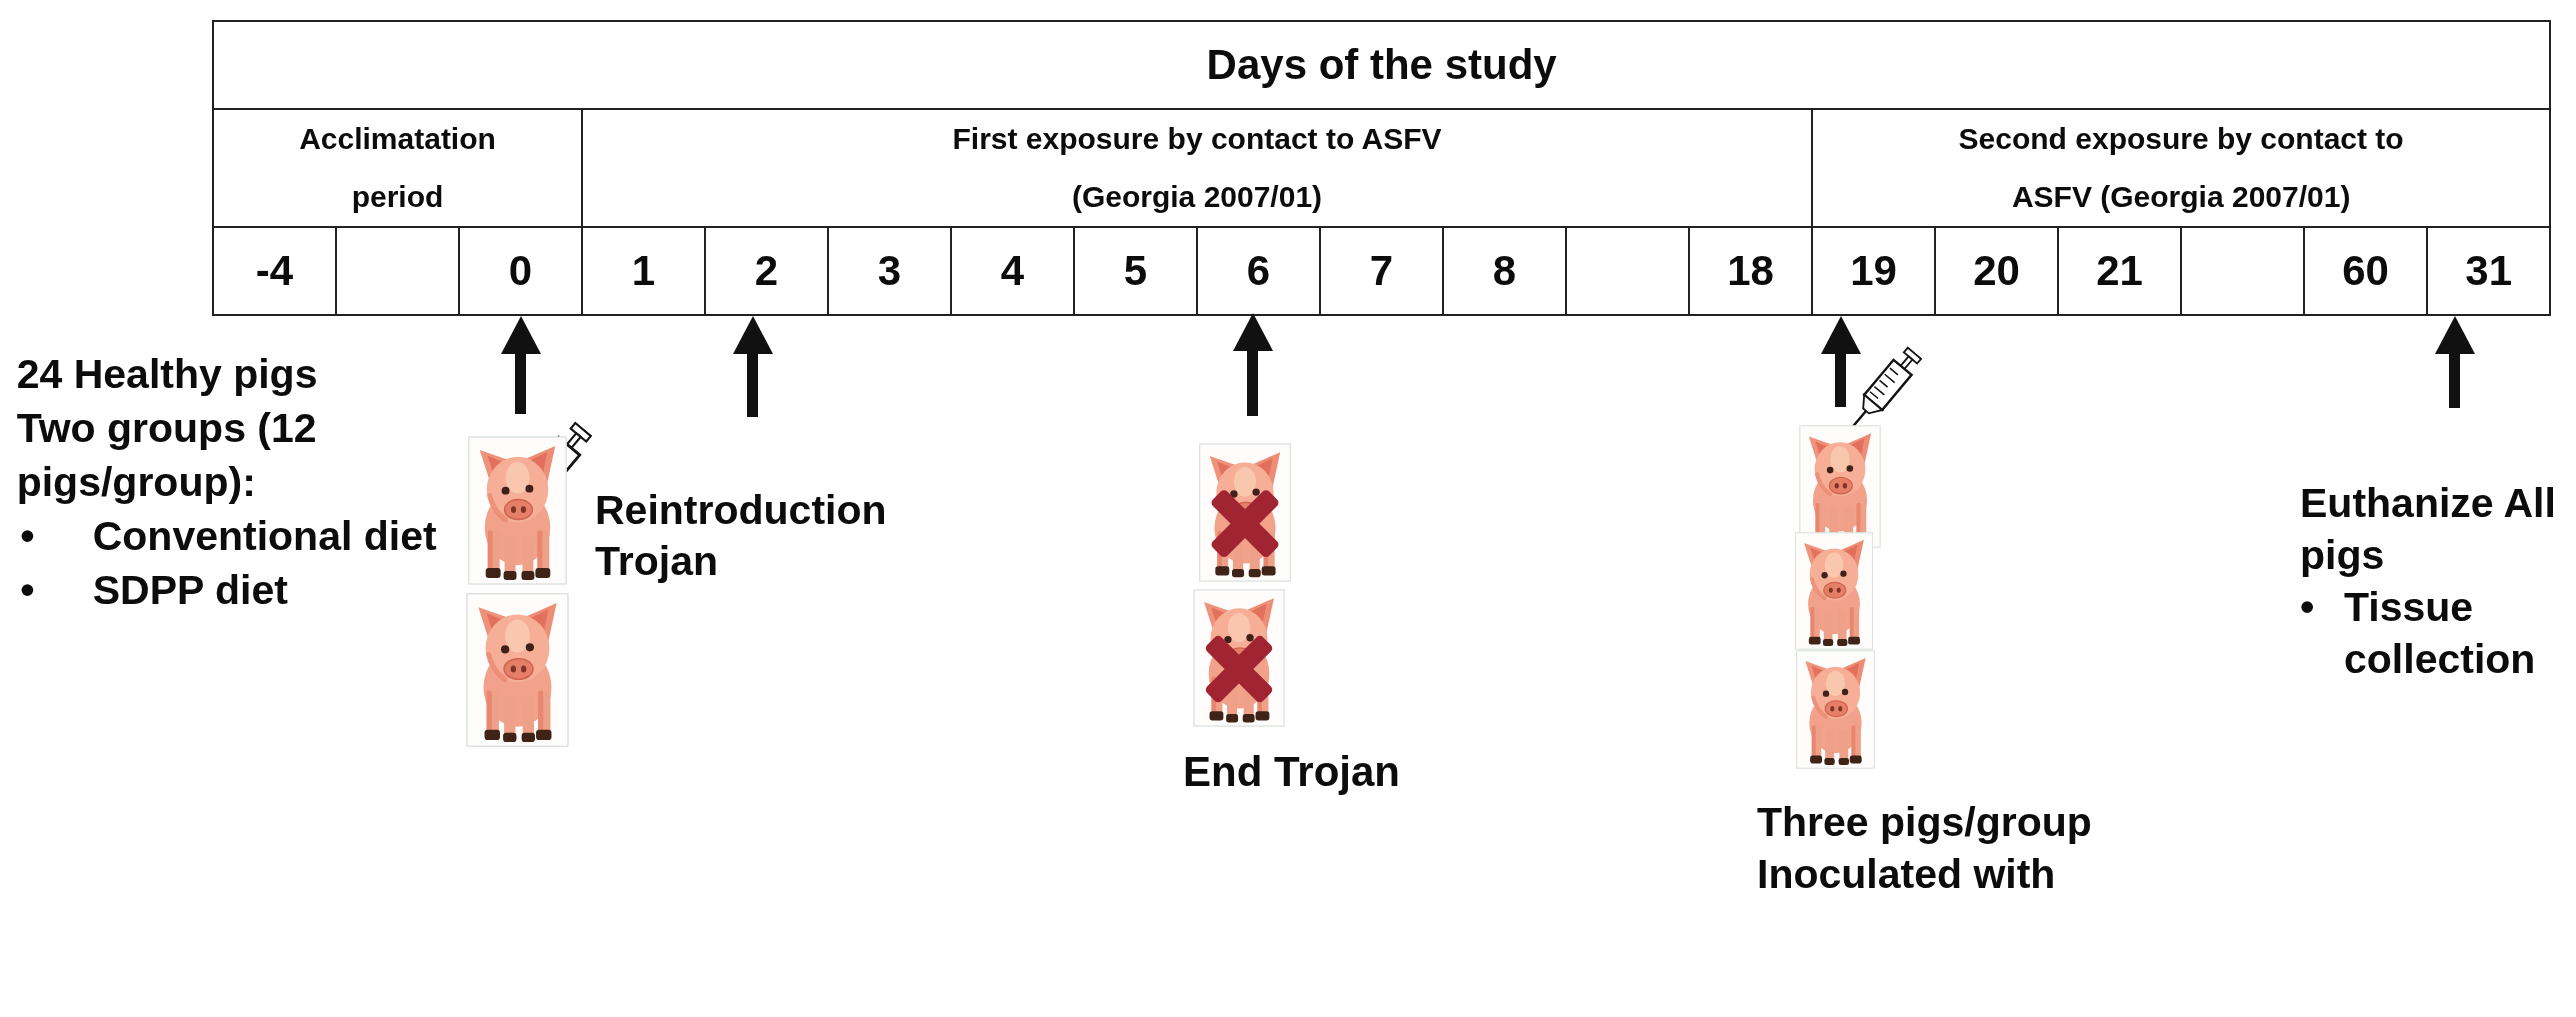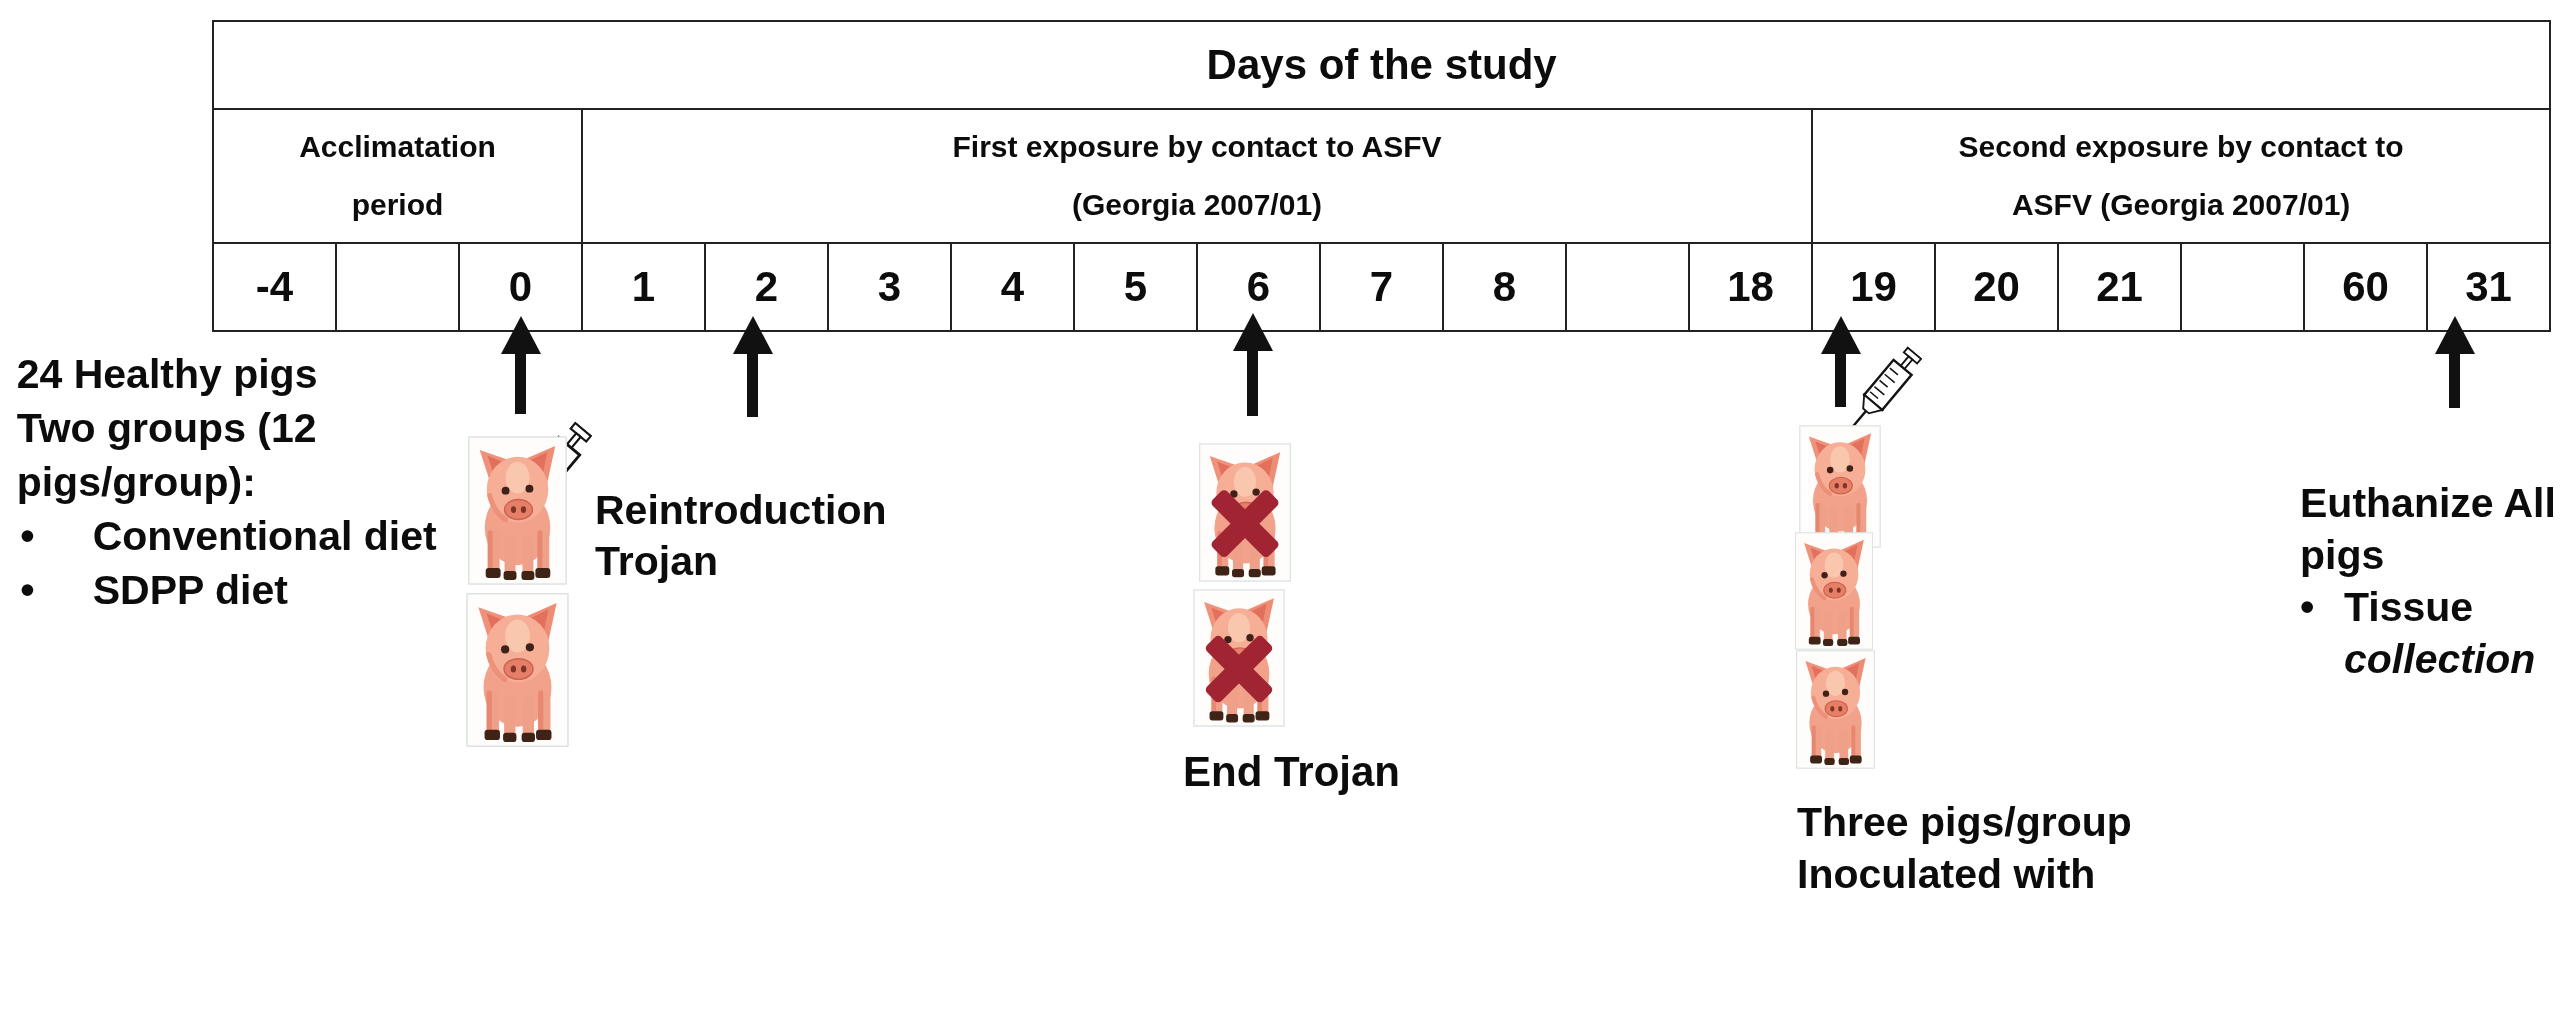--- a/index.html
+++ b/index.html
@@ -7,39 +7,39 @@
     position:relative; width:2576px; height:1018px; background:#ffffff;
     font-family:"Liberation Sans", sans-serif; color:#0c0c0c; overflow:hidden;
   }
 
   
   table.timeline {
     position:absolute; left:212px; top:20.3px; width:2332px;
     border-collapse:collapse; table-layout:fixed;
   }
   table.timeline td {
-    border:2.9px solid #222222; padding:8px; text-align:center;
+    border:2.9px solid #222222; padding:0; text-align:center;
     font-weight:bold; color:#0c0c0c; background:#ffffff;
   }
   tr.row-title  { height:88px; }
   tr.row-groups { height:113px; }
   tr.row-days   { height:88px; }
   td.title-cell { font-size:42px; }
   td.group-cell { font-size:30px; line-height:58px; }
   td.day-cell   { font-size:42px; }
 
   
   .ann { position:absolute; font-weight:bold; font-size:41px; line-height:52px;
          white-space:nowrap; color:#0c0c0c; }
   .ann.centered { text-align:left;margin-top:44px; }
   .bullet-line { position:relative; padding-left:76px; }
   .bullet-line .dot { position:absolute; left:3.6px; }
   .euth .bullet-line { padding-left:44px; }
   .euth .bullet-line .dot { left:0; }
-  .euth .cont-line { padding-left:44px;font-style:italic; }
+  .euth .cont-line { padding-left:44px; }
   .sup { font-size:0.6em; position:relative; top:-0.45em; }
 
   
   .arrow { position:absolute; width:41px; }
   .arrow .head { width:0; height:0; margin:0 auto;
     border-left:20.3px solid transparent; border-right:20.3px solid transparent;
     border-bottom:38px solid #111111; }
   .arrow .shaft { width:10.2px; background:#111111; margin:0 auto; }
 
   
@@ -224,21 +224,21 @@
   </div>
 
   <div class="ann centered" style="left:595px; top:441px; width:363px; line-height:51px;">
     <div>Reintroduction</div>
     <div>Trojan</div>
   </div>
 
 
   <div class="ann" style="left:1183px; top:746px; font-size:42px;">End Trojan</div>
 
-  <div class="ann" style="left:1757px; top:796px; line-height:52px;margin-left:40px;">
+  <div class="ann" style="left:1757px; top:796px; line-height:52px;">
     <div>Three pigs/group</div>
     <div>Inoculated with</div>
   </div>
 
   <div class="ann euth" style="left:2300px; top:457px; line-height:52px;margin-top:20px;">
     <div>Euthanize All</div>
     <div>pigs</div>
     <div class="bullet-line">
       <span class="dot">•</span>
       <span>Tissue</span>

